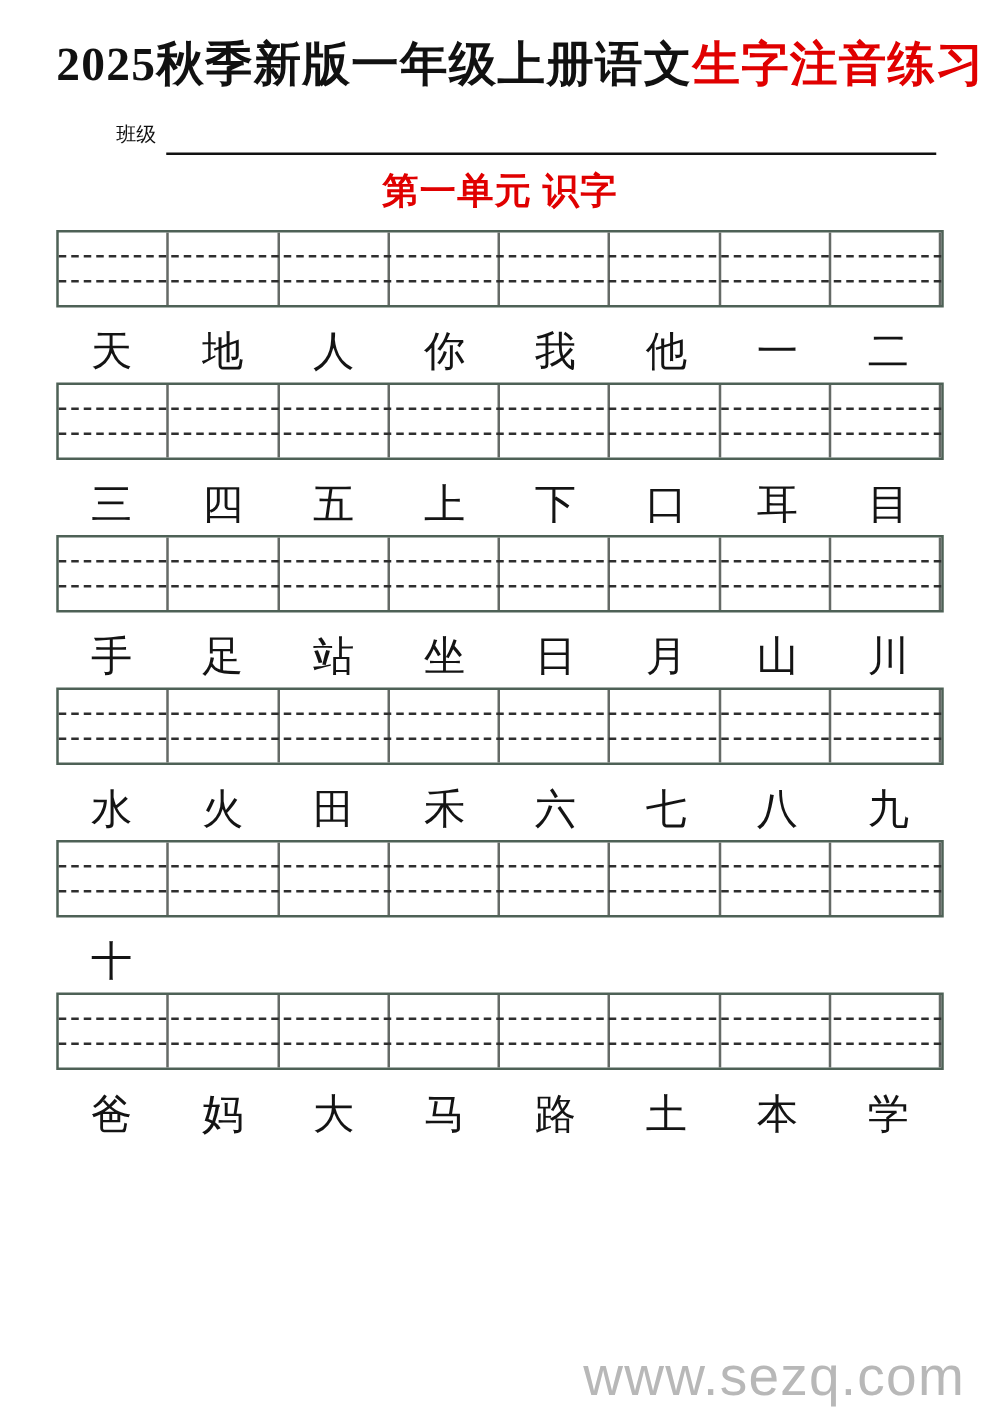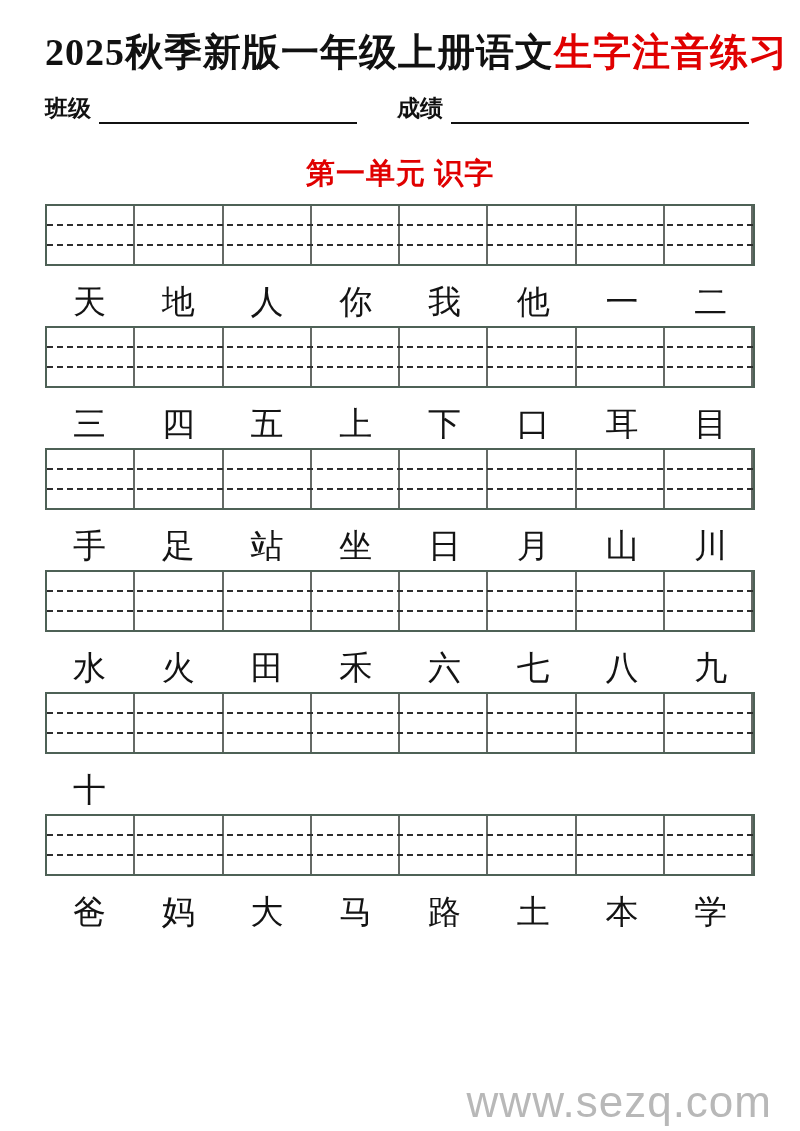--- a/index.html
+++ b/index.html
@@ -29,36 +29,37 @@
   .info-row {
     margin-top: 14px;
     height: 32px;
     display: flex;
     align-items: flex-end;
     padding-right: 6px;
   }
   .info-group { display: flex; flex: 1; align-items: flex-end; }
   .info-group:last-child .info-blank { margin-right: 0; }
   .info-label {
-    font-size: 23px;
-    font-weight: 700;
+    font-size: 16px;
+    font-weight: 400;
     line-height: 30px;
     white-space: nowrap;
+    margin-left: 48px;
   }
   .info-blank {
     flex: 1;
     height: 26px;
     border-bottom: 2px solid #111111;
     margin-left: 8px;
     margin-right: 40px;
   }
 
   
   .unit-heading {
-    margin: 32px 0 14px;
+    margin: 12px 0 14px;
     text-align: center;
     font-size: 29px;
     line-height: 34px;
     font-weight: 700;
     color: #e00000;
     letter-spacing: 1px;
   }
 
   
   .pinyin-grid {
@@ -108,24 +109,20 @@
 
 <div class="page">
 
   <h1 class="title"><span>2025秋季新版一年级上册语文</span><span class="red">生字注音练习</span></h1>
 
   <div class="info-row">
     <div class="info-group">
       <span class="info-label">班级</span>
       <span class="info-blank"></span>
     </div>
-    <div class="info-group">
-      <span class="info-label">成绩</span>
-      <span class="info-blank"></span>
-    </div>
   </div>
 
   <div id="sections">
       <section>
         <h2 class="unit-heading">第一单元 识字</h2>
         <div class="pinyin-grid">
           <div class="pg-cell"></div>
           <div class="pg-cell"></div>
           <div class="pg-cell"></div>
           <div class="pg-cell"></div>

